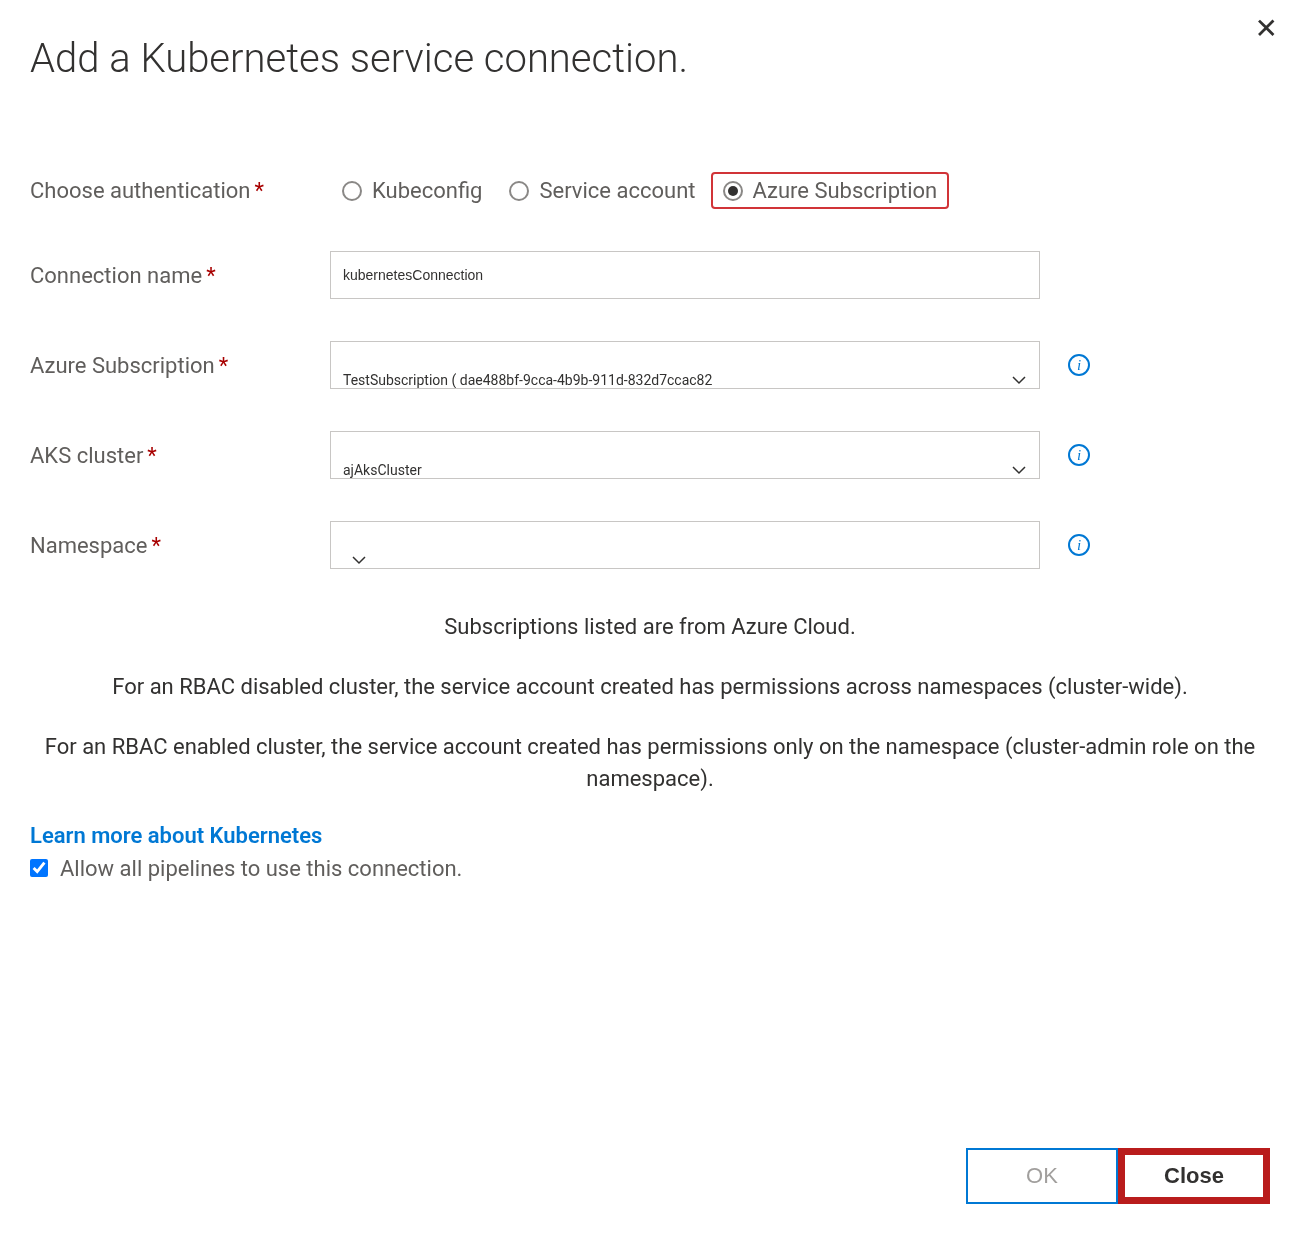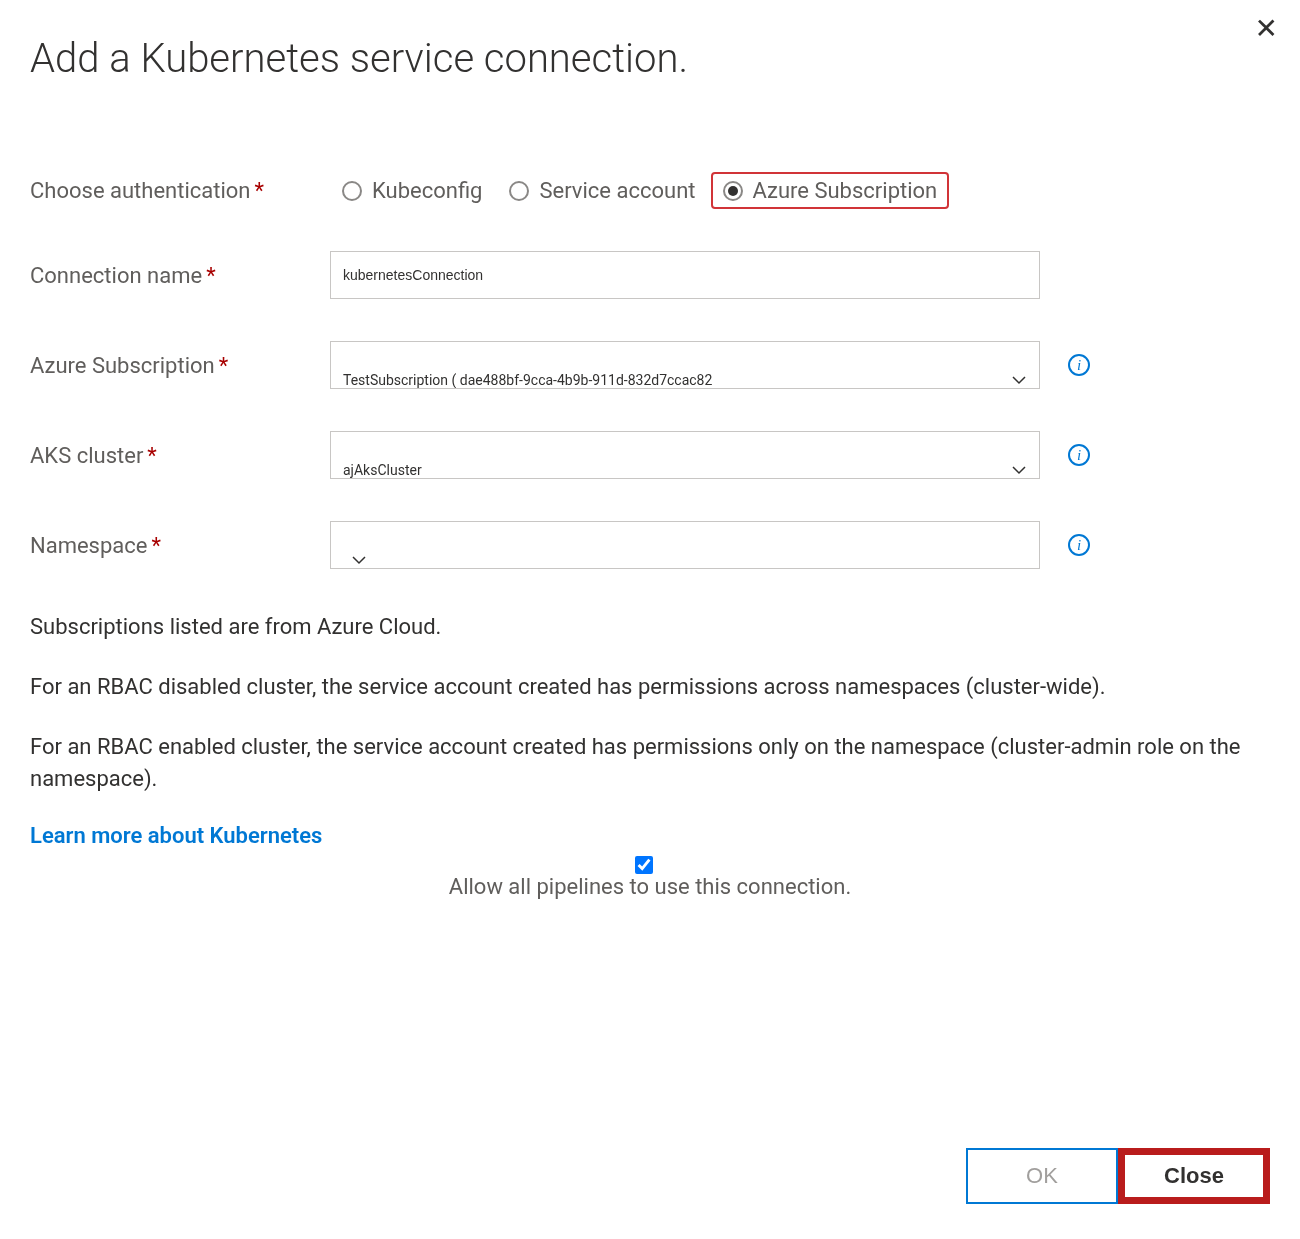--- a/index.html
+++ b/index.html
@@ -136,36 +136,36 @@
       cursor: pointer;
     }
     .help-text {
       font-size: 22px;
       color: #323130;
       line-height: 1.45;
       margin-top: 40px;
     }
     .help-text p {
       margin-bottom: 28px;
+      text-align: center;
     }
     .learn-link {
       color: #0078d4;
       font-weight: 600;
       font-size: 22px;
       text-decoration: none;
       display: inline-block;
       margin-top: 0;
     }
     .checkbox-row {
       display: flex;
       align-items: center;
       margin-top: 8px;
       font-size: 22px;
       color: #605e5c;
-      flex-direction: column;
     }
     .checkbox-row input[type=checkbox] {
       width: 18px;
       height: 18px;
       margin-right: 12px;
       cursor: pointer;
     }
     .footer {
       position: absolute;
       bottom: 35px;

